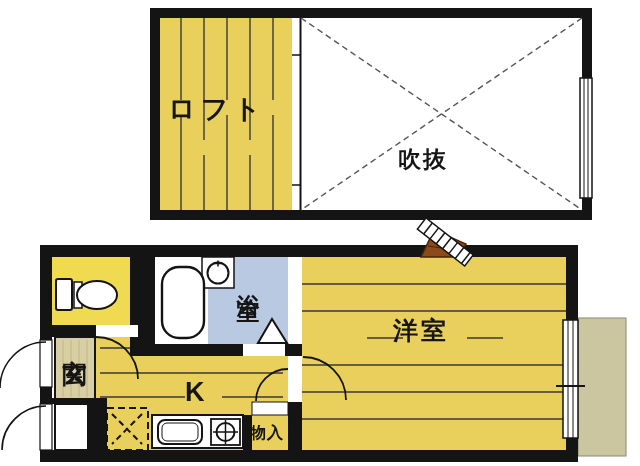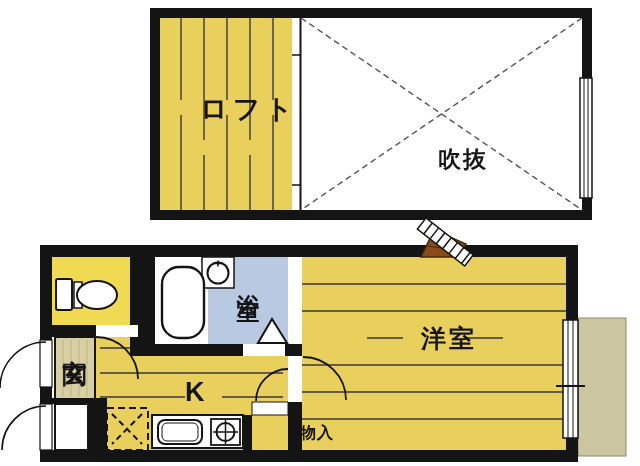--- a/index.html
+++ b/index.html
@@ -5,21 +5,21 @@
   html,body{margin:0;padding:0;background:#fff;}
   .canvas{
     position:relative;width:640px;height:466px;background:#fff;overflow:hidden;
     font-family:"Liberation Sans","DejaVu Sans",sans-serif;
   }
   .canvas svg{position:absolute;left:0;top:0;}
   .lbl{
     position:absolute;color:#151515;font-weight:bold;line-height:1.15;
     white-space:nowrap;
   }
-  .lbl.center{text-align:right;}
+  .lbl.center{text-align:left;}
   .lbl.vert{writing-mode:vertical-rl;text-orientation:upright;}
   .f-wall{fill:var(--wall,#141414);}
   .f-floor{fill:var(--floor,#e9cf5b);}
   .f-toilet{fill:var(--toilet-floor,#f0da52);}
   .f-bath{fill:var(--bath,#b9c9e1);}
   .f-ent{fill:var(--entrance,#d8d0a4);}
   .f-balc{fill:var(--balcony,#cbc5a0);}
   .f-ladder{fill:var(--ladder,#8b4a1a);}
 </style>
 </head>
@@ -144,15 +144,15 @@
         </g>
       </g>
     </g>
   </svg>
 
   <div class="lbl center" style="left:168px;top:94px;width:130px;font-size:27px;letter-spacing:5px;">ロフト</div>
   <div class="lbl center" style="left:398px;top:126px;width:90px;font-size:23px;letter-spacing:2px;margin-top:20px;">吹抜</div>
   <div class="lbl vert" style="left:61px;top:341px;font-size:24px;letter-spacing:3px;">玄関</div>
   <div class="lbl vert" style="left:235px;top:275px;font-size:23px;letter-spacing:4px;">浴室</div>
   <div class="lbl" style="left:185px;top:377px;font-size:27px;font-weight:600;">K</div>
-  <div class="lbl center" style="left:393px;top:324px;width:84px;font-size:25px;letter-spacing:3px;">洋室</div>
-  <div class="lbl center" style="left:250px;top:424px;width:40px;font-size:16px;letter-spacing:1px;margin-left:44px;">物入</div>
+  <div class="lbl center" style="left:393px;top:316px;width:84px;font-size:25px;letter-spacing:3px;">洋室</div>
+  <div class="lbl center" style="left:250px;top:424px;width:40px;font-size:16px;letter-spacing:1px;">物入</div>
 </div>
 
 </body></html>

